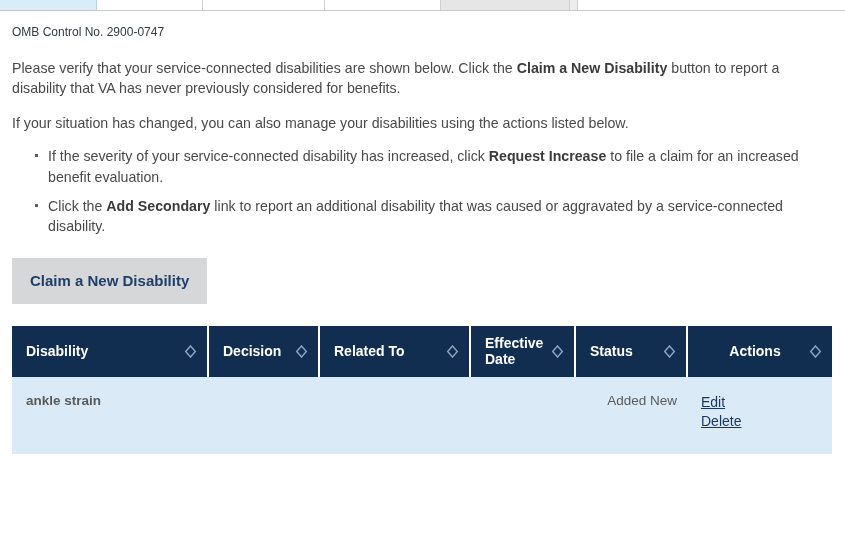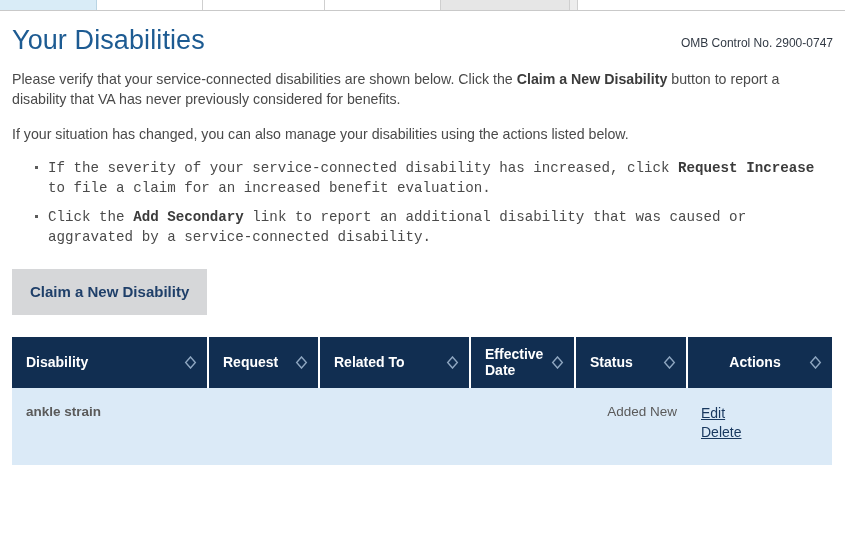--- a/index.html
+++ b/index.html
@@ -81,21 +81,20 @@
     list-style: none;
   }
   ul.actions-list li {
     font-size: 14.2px;
     line-height: 1.42;
     color: #4a4a4a;
     margin-bottom: 9px;
     position: relative;
     padding-left: 10px;
     max-width: 808px;
-    font-family: Liberation Mono, monospace;
   }
   ul.actions-list li:last-child { margin-bottom: 0; }
   ul.actions-list li:before {
     content: "";
     position: absolute;
     left: -3px;
     top: 8px;
     width: 3px;
     height: 3px;
     background: #5c5c5c;
@@ -182,21 +181,20 @@
     <div class="progress-seg plain" style="width: 122px;"></div>
     <div class="progress-seg plain" style="width: 116px;"></div>
     <div class="progress-seg shaded" style="width: 129px;"></div>
     <div class="progress-seg shaded2" style="width: 8px;"></div>
     <div class="progress-seg plain last" style="width: 267px;"></div>
   </div>
 
 <div class="page">
 
   <div class="header-row">
-    <h1 class="page-title">Your Disabilities</h1>
     <div class="omb">OMB Control No. 2900-0747</div>
   </div>
 
   <p class="copy first"><span>Please verify that your service-connected disabilities are shown below. Click the </span><strong>Claim a New Disability</strong><span> button to report a disability that VA has never previously considered for benefits.</span></p>
 
 
   <p class="copy">If your situation has changed, you can also manage your disabilities using the actions listed below.</p>
 
   <ul class="actions-list" id="bullet-list">
       <li><span>If the severity of your service-connected disability has increased, click </span><strong>Request Increase</strong><span> to file a claim for an increased benefit evaluation.</span></li>
@@ -222,21 +220,21 @@
             <th>
               <div class="th-inner">
                 <span class="th-label">Disability</span>
                 <span class="sort-icon"><svg viewBox="0 0 14 14" width="13" height="13">
                     <path d="M7 1 L12.2 7 L7 13 L1.8 7 Z" fill="none" stroke="#8ea6c0" stroke-width="1.5"></path>
                   </svg></span>
               </div>
             </th>
             <th>
               <div class="th-inner">
-                <span class="th-label">Request</span>
+                <span class="th-label">Decision</span>
                 <span class="sort-icon"><svg viewBox="0 0 14 14" width="13" height="13">
                     <path d="M7 1 L12.2 7 L7 13 L1.8 7 Z" fill="none" stroke="#8ea6c0" stroke-width="1.5"></path>
                   </svg></span>
               </div>
             </th>
             <th>
               <div class="th-inner">
                 <span class="th-label">Related To</span>
                 <span class="sort-icon"><svg viewBox="0 0 14 14" width="13" height="13">
                     <path d="M7 1 L12.2 7 L7 13 L1.8 7 Z" fill="none" stroke="#8ea6c0" stroke-width="1.5"></path>

